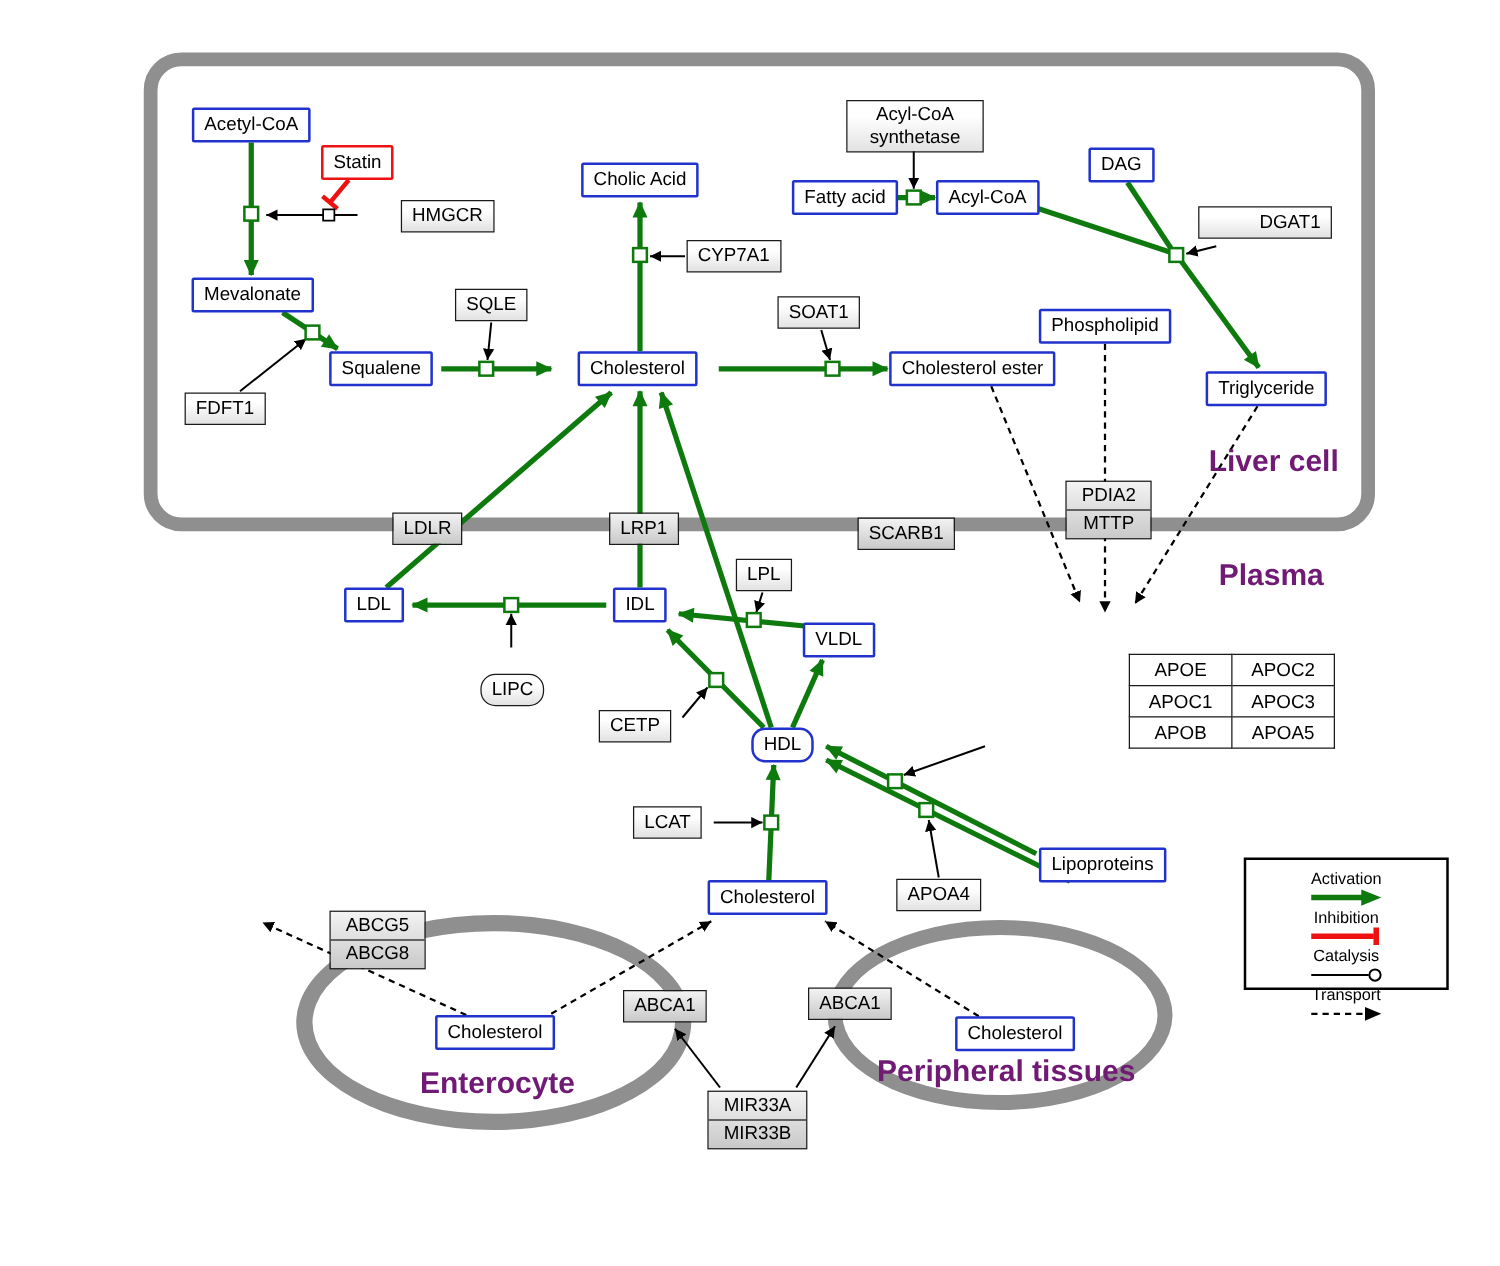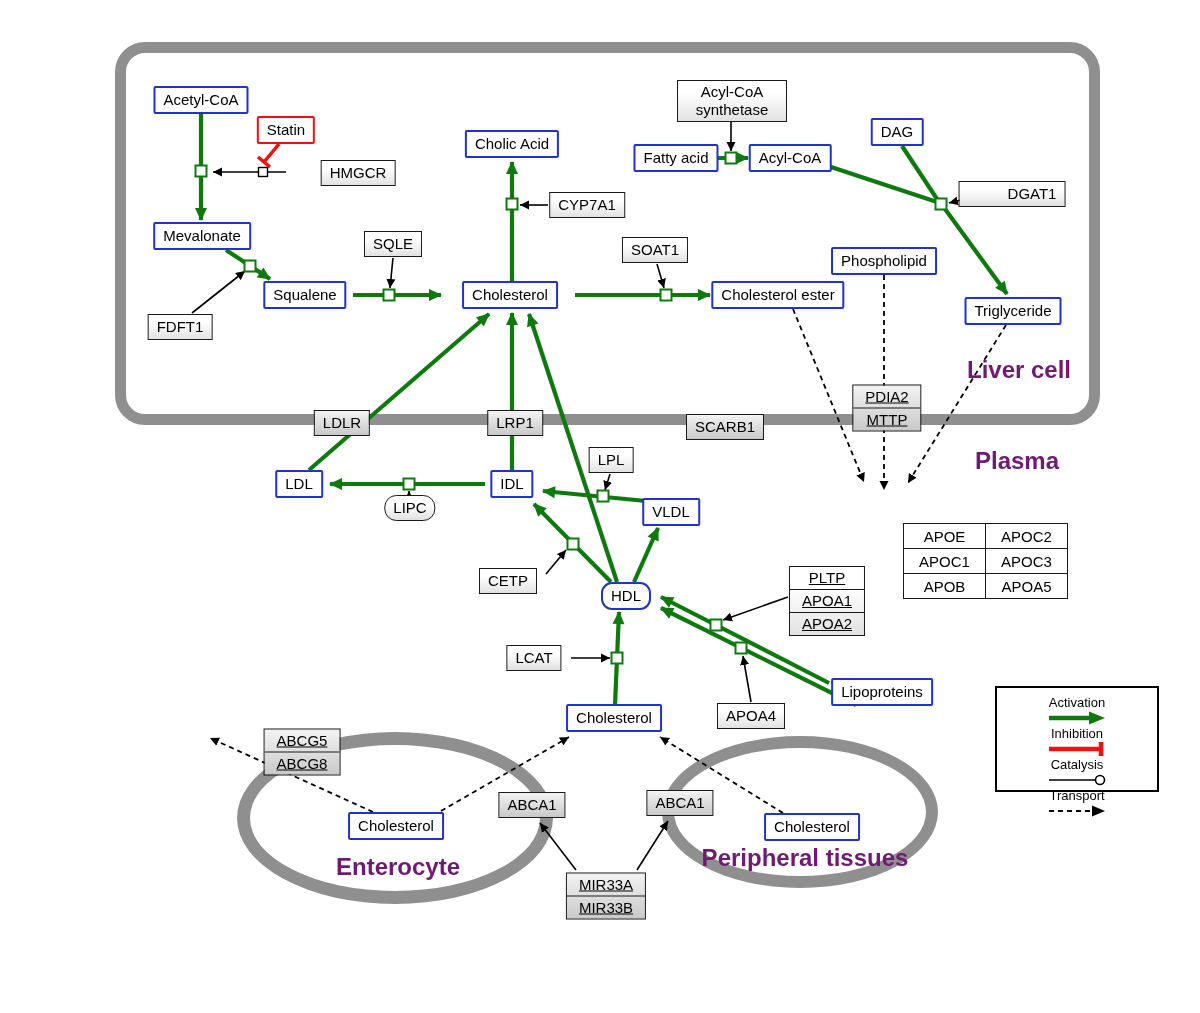--- a/index.html
+++ b/index.html
@@ -19,21 +19,21 @@
 
   
   .node { position:absolute; transform:translate(-50%,-50%); z-index:2; background:#fff; font-size:15px;
           line-height:1.2; padding:3px 8px; text-align:center; white-space:nowrap; }
   .metab { border:2.5px solid #2133cc; border-radius:2px; }
   .enzyme { border:1.4px solid #1a1a1a; background:linear-gradient(180deg,#ffffff 30%,#e2e2e2); }
   .enzyme.mem { background:linear-gradient(180deg,#f3f3f3,#c9c9c9); }
   .statin { border:2.5px solid #ee1111; border-radius:2px; }
   .wrap2 { white-space:normal; width:110px; padding:2px 4px; }
 
-  .stack { padding:0; display:flex; flex-direction:column;text-decoration:underline; }
+  .stack { padding:0; display:flex; flex-direction:column; }
   .stack .row { padding:2px 12px; }
   .stack .row + .row { border-top:1.4px solid #1a1a1a; }
 
   
   #apo-table { position:absolute; left:903px; top:523px; z-index:2; border-collapse:collapse; background:#fff; }
   #apo-table td { border:1.4px solid #1a1a1a; min-width:82px; height:25px; text-align:center; font-size:15px; padding:0 8px; }
 
   
   #legend { position:absolute; left:995px; top:686px; width:164px; height:106px; z-index:2; border:2.5px solid #000;
             background:#fff; padding:7px 9px; display:flex; flex-direction:column; justify-content:space-between; }
@@ -157,41 +157,36 @@
   <div class="node metab" style="left:812px; top:827px;">Cholesterol</div>
 
   <div class="node statin" style="left:286px; top:130px;">Statin</div>
 
   <div class="node enzyme" style="left:327px; top:173px;margin-left:31px;">HMGCR</div>
   <div class="node enzyme" style="left:393px; top:244px;">SQLE</div>
   <div class="node enzyme" style="left:180px; top:327px;">FDFT1</div>
   <div class="node enzyme" style="left:587px; top:205px;">CYP7A1</div>
   <div class="node enzyme" style="left:655px; top:250px;">SOAT1</div>
   <div class="node enzyme wrap2" style="left:732px; top:101px;">Acyl-CoA synthetase</div>
-  <div class="node enzyme" style="left:1012px; top:194px;padding-left:48px;">DGAT1</div>
+  <div class="node enzyme" style="left:1012px; top:178px;padding-left:48px;">DGAT1</div>
   <div class="node enzyme" style="left:611px; top:460px;">LPL</div>
-  <div class="node enzyme" style="left:410px; top:508px;border-radius:12px;">LIPC</div>
+  <div class="node enzyme" style="left:410px; top:552px;border-radius:12px;">LIPC</div>
   <div class="node enzyme" style="left:508px; top:581px;">CETP</div>
   <div class="node enzyme" style="left:534px; top:658px;">LCAT</div>
   <div class="node enzyme" style="left:751px; top:716px;">APOA4</div>
 
   <div class="node enzyme mem" style="left:342px; top:423px;">LDLR</div>
   <div class="node enzyme mem" style="left:515px; top:423px;">LRP1</div>
   <div class="node enzyme mem" style="left:725px; top:427px;">SCARB1</div>
   <div class="node enzyme mem" style="left:532px; top:805px;">ABCA1</div>
   <div class="node enzyme mem" style="left:680px; top:803px;">ABCA1</div>
 
   <div class="node enzyme mem stack" style="left:887px; top:408px;">
     <div class="row">PDIA2</div>
     <div class="row">MTTP</div>
-  </div>
-  <div class="node enzyme stack" style="left:827px; top:601px;">
-    <div class="row">PLTP</div>
-    <div class="row">APOA1</div>
-    <div class="row">APOA2</div>
   </div>
   <div class="node enzyme mem stack" style="left:302px; top:752px;">
     <div class="row">ABCG5</div>
     <div class="row">ABCG8</div>
   </div>
   <div class="node enzyme mem stack" style="left:606px; top:896px;">
     <div class="row">MIR33A</div>
     <div class="row">MIR33B</div>
   </div>
 

